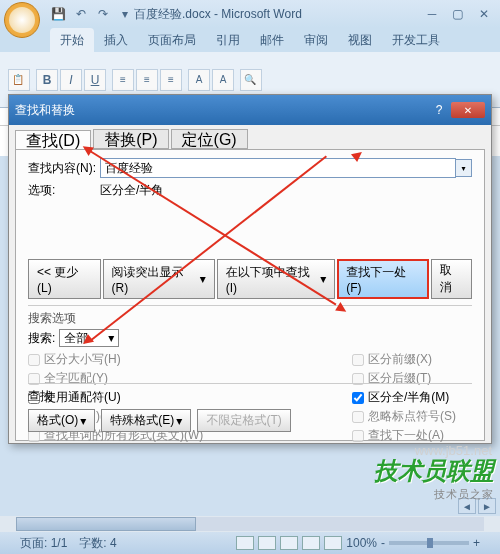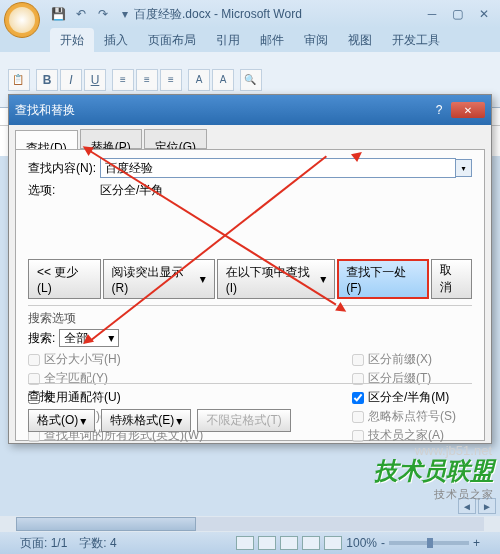--- a/index.html
+++ b/index.html
@@ -20,21 +20,21 @@
 .rgrp{display:flex;gap:2px;align-items:center}
 .ricon{width:22px;height:22px;background:#f8f8f8;border:1px solid #c0d0e0;display:flex;align-items:center;justify-content:center;color:#4a6a8a;font-size:10px}
 .ruler{height:18px;background:#fff;border-bottom:1px solid #ccc}
 .doc-area{background:#fff;height:30px;position:relative}
 .dialog{position:absolute;left:8px;top:94px;width:484px;height:350px;background:#f0f0f0;border:1px solid #888;box-shadow:3px 3px 8px rgba(0,0,0,.3);z-index:50}
 .dlg-title{height:30px;background:linear-gradient(#4a8cd0,#2a6cb0);display:flex;align-items:center;padding:0 6px;color:#fff}
 .dlg-title-text{flex:1}
 .dlg-close{width:34px;height:16px;background:linear-gradient(#e07060,#c04030);border-radius:2px;display:flex;align-items:center;justify-content:center;color:#fff;font-size:10px}
 .dlg-help{width:20px;height:16px;display:flex;align-items:center;justify-content:center;color:#fff;margin-right:2px}
 .dlg-tabs{height:24px;display:flex;padding:4px 6px 0;background:#f0f0f0}
-.dtab{padding:9px 10px;border:1px solid #aaa;background:#e8e8e8;margin-right:2px;font-size:12px;cursor:pointer}
+.dtab{padding:0 10px;border:1px solid #aaa;background:#e8e8e8;margin-right:2px;font-size:16px;cursor:pointer}
 .dtab.active{background:#fcfcfc;border-bottom-color:#fcfcfc;position:relative;top:1px}
 .dlg-body{padding:8px 12px;background:#fcfcfc;border:1px solid #aaa;margin:0 6px 6px;height:292px;position:relative}
 .row{display:flex;align-items:center;margin-bottom:4px}
 .lbl{width:72px}
 .input-field{flex:1;height:20px;border:1px solid #7a9ac0;background:#fff;padding:0 4px;display:flex;align-items:center}
 .dd-arrow{width:16px;height:18px;border:1px solid #7a9ac0;border-left:none;background:#e8f0f8;display:flex;align-items:center;justify-content:center;font-size:8px}
 .btn-row{display:flex;gap:2px;margin-top:60px;margin-bottom:6px}
 .dbtn{padding:2px 8px;border:1px solid #888;background:linear-gradient(#fff,#e0e0e0);cursor:pointer;display:flex;align-items:center;gap:2px;font-size:12px}
 .dbtn.highlight{border:2px solid #e03020;padding:1px 7px;background:linear-gradient(#d0e8ff,#a0d0f8)}
 .section-hdr{border-top:1px solid #ccc;padding-top:4px;margin-top:2px;color:#555}
@@ -226,21 +226,21 @@
             <div class="chk enabled">
               <input type="checkbox" checked="" style="">
               <span>区分全/半角(M)</span>
             </div>
             <div class="chk">
               <input type="checkbox" disabled="" style="">
               <span>忽略标点符号(S)</span>
             </div>
             <div class="chk">
               <input type="checkbox" disabled="" style="">
-              <span>技术员之家(A)</span>
+              <span>查找下一处(A)</span>
             </div>
           </div>
       </div>
 
       <div class="find-section">
         <div class="find-hdr">查找</div>
         <div class="find-btns">
           <div class="dbtn">
               <span>格式(O)</span>
               <span>▾</span>

